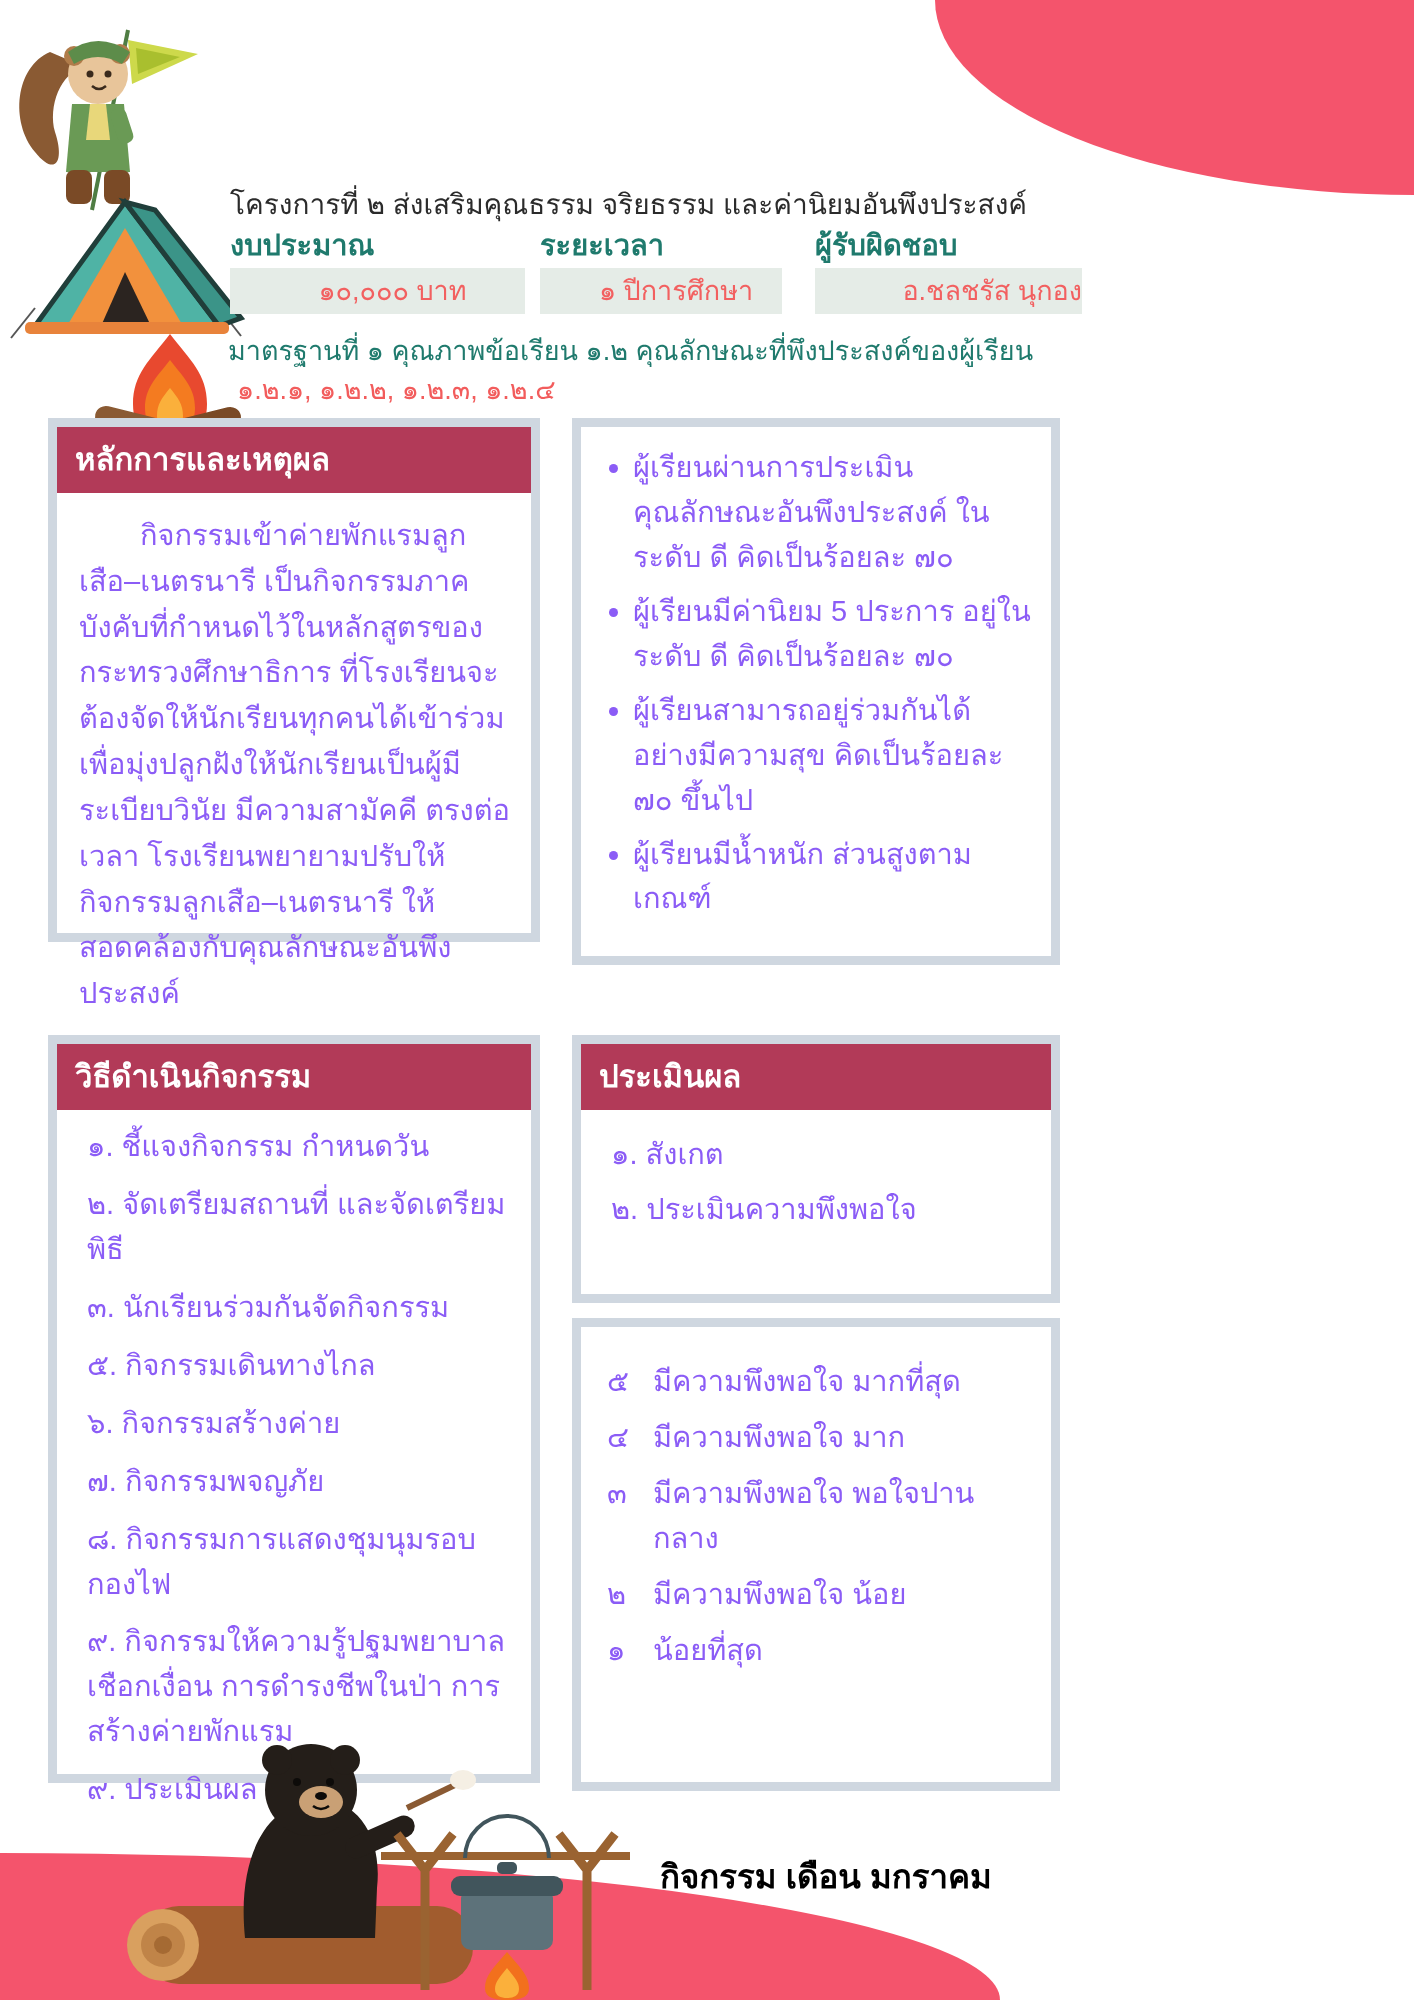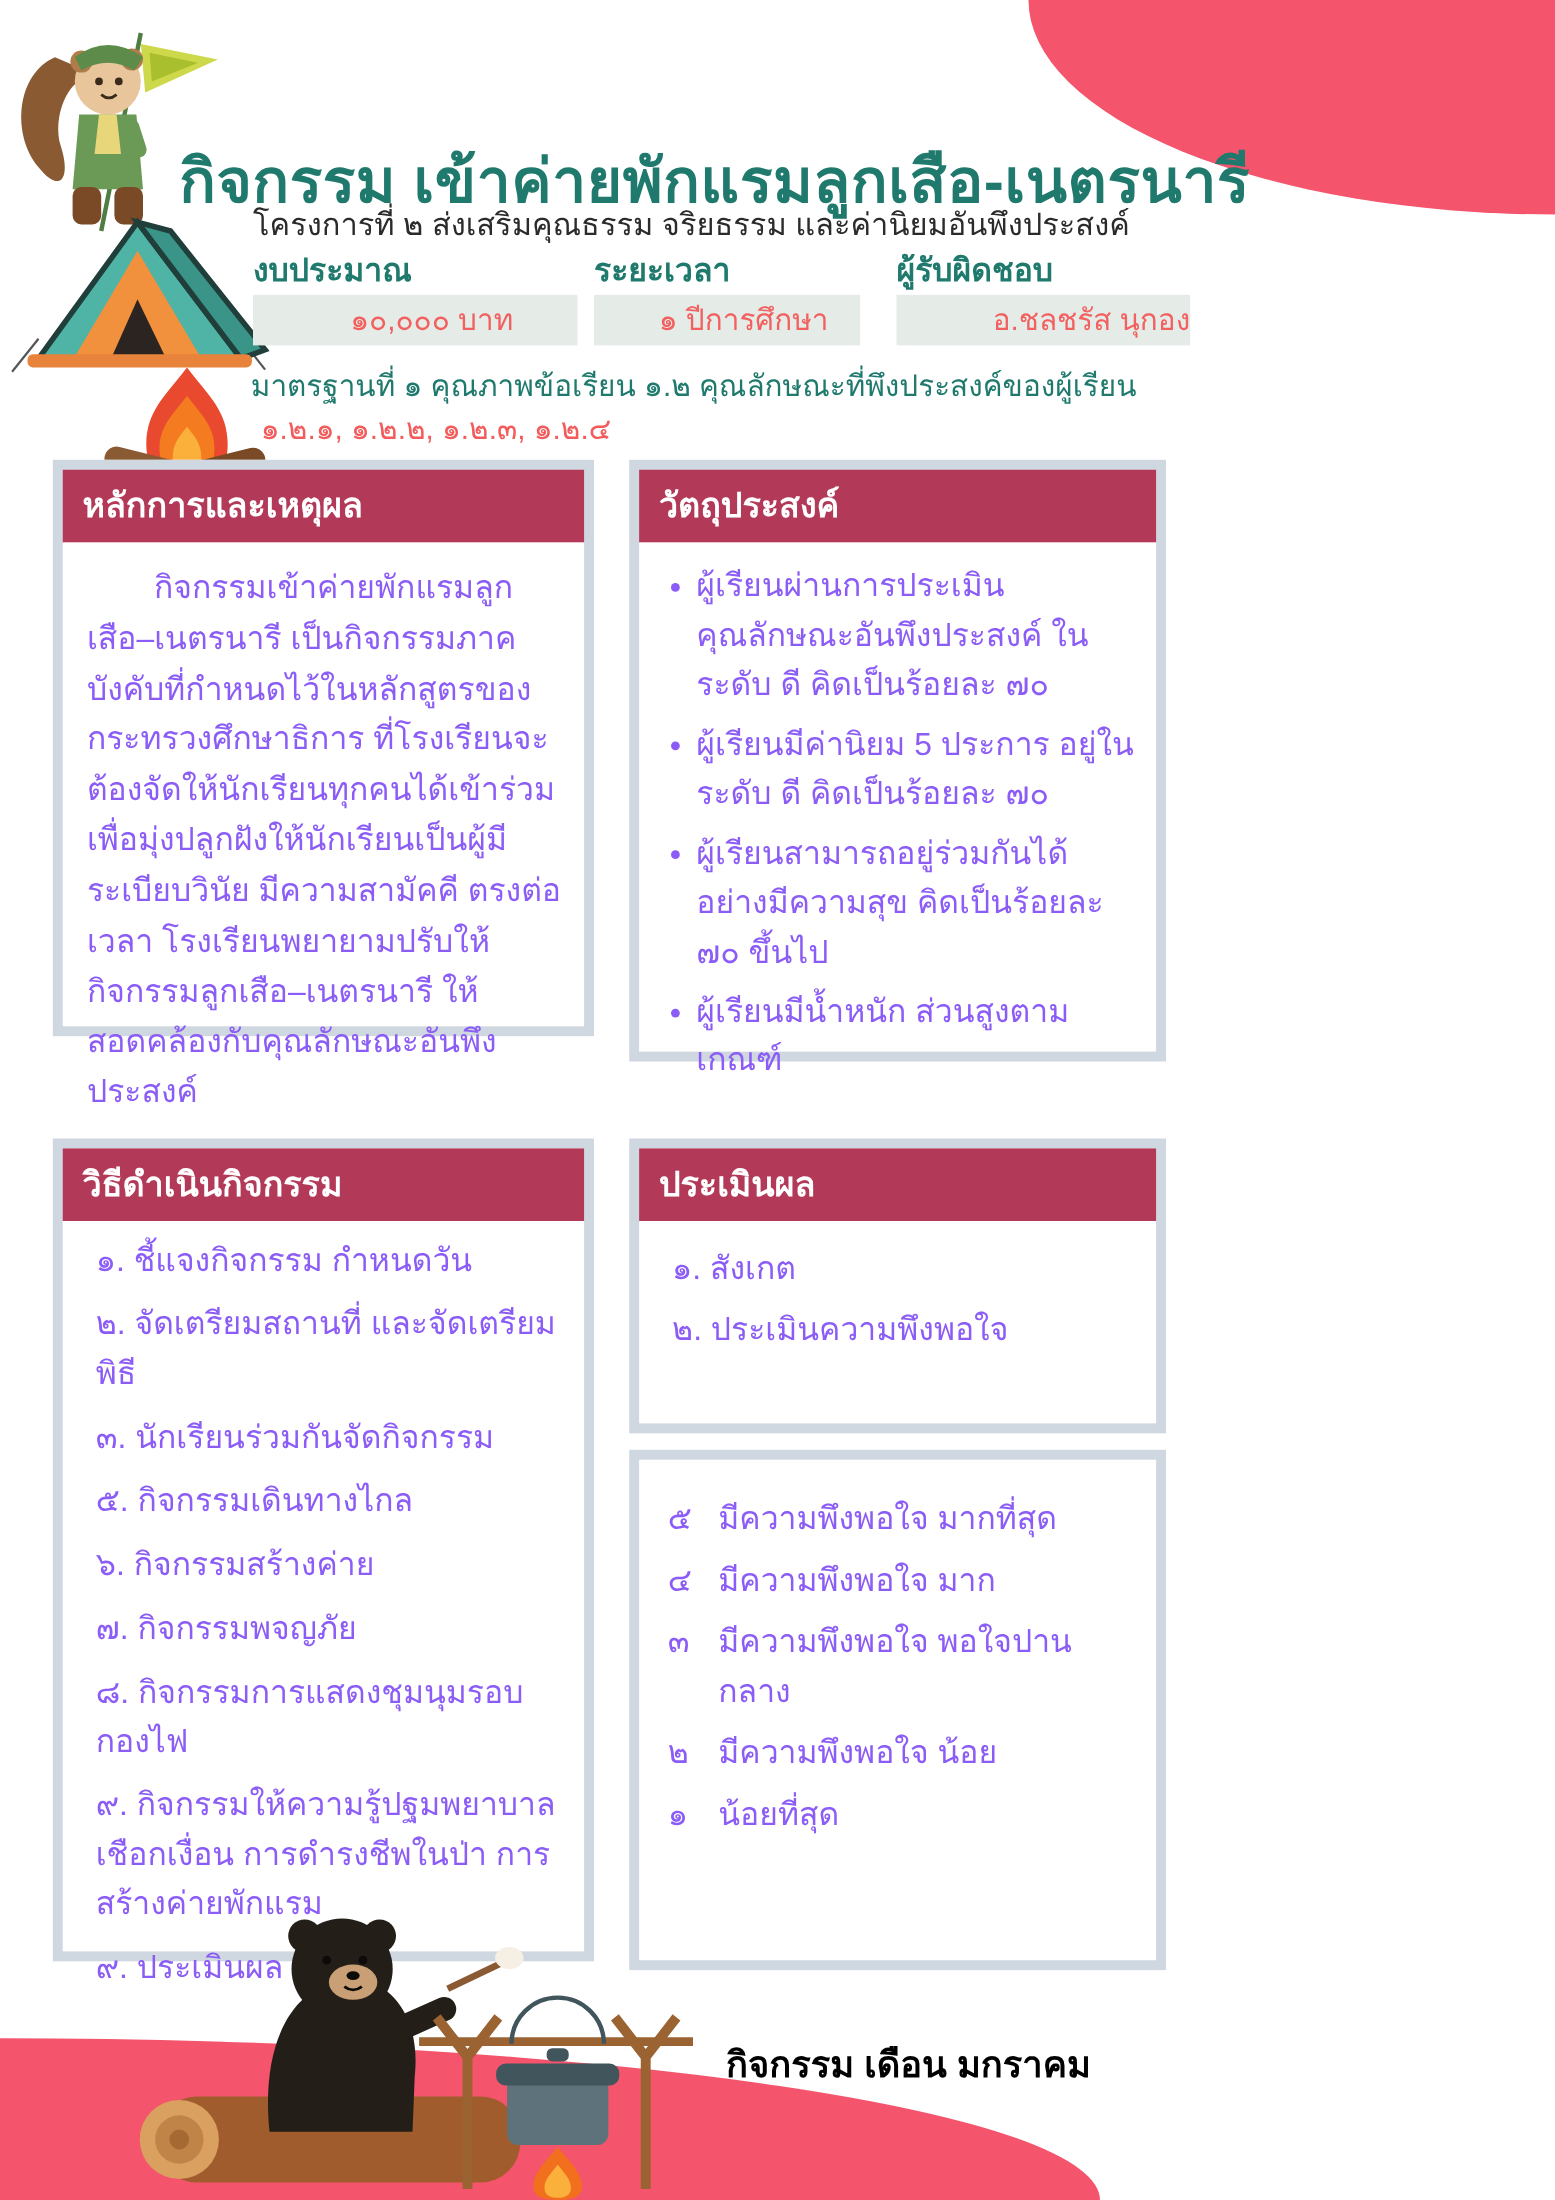--- a/index.html
+++ b/index.html
@@ -92,42 +92,40 @@
   <svg class="illus i-campfire" width="170" height="150" viewBox="0 0 170 150">
     <path d="M85,8 C105,34 122,48 122,78 C122,104 106,120 85,120 C64,120 48,104 48,78 C48,48 65,34 85,8 Z" fill="#e8492f"></path>
     <path d="M85,34 C99,52 110,62 110,82 C110,100 99,112 85,112 C71,112 60,100 60,82 C60,62 71,52 85,34 Z" fill="#f47b20"></path>
     <path d="M85,62 C93,72 98,78 98,90 C98,101 92,108 85,108 C78,108 72,101 72,90 C72,78 77,72 85,62 Z" fill="#fbb03b"></path>
     <rect x="8" y="96" width="150" height="22" rx="11" fill="#8a5a33" transform="rotate(14 85 107)"></rect>
     <rect x="8" y="96" width="150" height="22" rx="11" fill="#7a4a26" transform="rotate(-14 85 107)"></rect>
     <circle cx="18" cy="126" r="9" fill="#f2a541"></circle>
     <circle cx="152" cy="126" r="9" fill="#f2a541"></circle>
   </svg>
 
-  <h1 class="title">กิจกรรม เข้าค่ายพักแรมลูกเสือ-เนตรนารี</h1>
   <div class="subtitle">โครงการที่ ๒ ส่งเสริมคุณธรรม จริยธรรม และค่านิยมอันพึงประสงค์</div>
 
   <div class="info-label lbl-budget">งบประมาณ</div>
   <div class="info-value val-budget">๑๐,๐๐๐ บาท</div>
   <div class="info-label lbl-duration">ระยะเวลา</div>
   <div class="info-value val-duration">๑ ปีการศึกษา</div>
   <div class="info-label lbl-resp">ผู้รับผิดชอบ</div>
   <div class="info-value val-resp">อ.ชลชรัส นุกอง</div>
 
   <div class="standard-line">มาตรฐานที่ ๑ คุณภาพข้อเรียน ๑.๒  คุณลักษณะที่พึงประสงค์ของผู้เรียน</div>
   <div class="standard-items">๑.๒.๑, ๑.๒.๒, ๑.๒.๓, ๑.๒.๔</div>
 
   <div class="panel p-rationale">
     <div class="panel-header">หลักการและเหตุผล</div>
     <div class="panel-body">
       <p>กิจกรรมเข้าค่ายพักแรมลูกเสือ–เนตรนารี เป็นกิจกรรมภาคบังคับที่กำหนดไว้ในหลักสูตรของกระทรวงศึกษาธิการ ที่โรงเรียนจะต้องจัดให้นักเรียนทุกคนได้เข้าร่วม เพื่อมุ่งปลูกฝังให้นักเรียนเป็นผู้มีระเบียบวินัย มีความสามัคคี ตรงต่อเวลา โรงเรียนพยายามปรับให้กิจกรรมลูกเสือ–เนตรนารี ให้สอดคล้องกับคุณลักษณะอันพึงประสงค์</p>
     </div>
   </div>
 
   <div class="panel p-objectives">
-    <div class="panel-header">วัตถุประสงค์</div>
     <div class="panel-body">
       <ul class="bullet-list">
         <li>ผู้เรียนผ่านการประเมินคุณลักษณะอันพึงประสงค์ ในระดับ ดี คิดเป็นร้อยละ ๗๐</li>
         <li>ผู้เรียนมีค่านิยม 5 ประการ อยู่ในระดับ ดี คิดเป็นร้อยละ ๗๐</li>
         <li>ผู้เรียนสามารถอยู่ร่วมกันได้อย่างมีความสุข คิดเป็นร้อยละ ๗๐ ขึ้นไป</li>
         <li>ผู้เรียนมีน้ำหนัก ส่วนสูงตามเกณฑ์</li>
       </ul>
     </div>
   </div>
 

